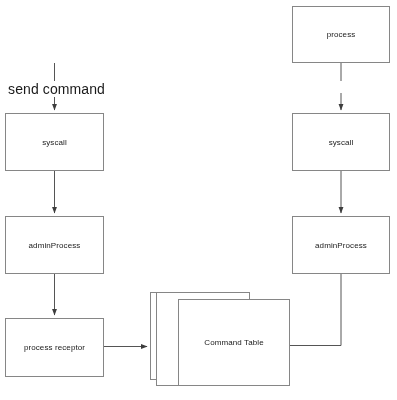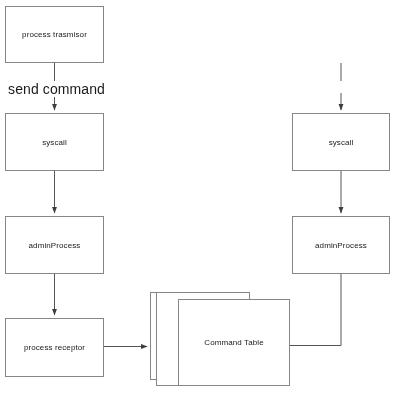--- a/index.html
+++ b/index.html
@@ -79,23 +79,20 @@
     <g>
       <path d="M341,63 L341,81" stroke="#555555" stroke-width="1" fill="none"></path>
       <path d="M341,93 L341,110" stroke="#555555" stroke-width="1" fill="none" marker-end="url(#ah)"></path>
     </g>
 
     <path d="M341,171 L341,213" stroke="#555555" stroke-width="1" fill="none" marker-end="url(#ah)"></path>
 
     <path d="M341,274 L341,345.5 L253,345.5" stroke="#555555" stroke-width="1" fill="none" marker-end="url(#ah)"></path>
   </svg>
 
-  <div class="node" style="left:5px; top:6px; width:99px; height:57px;">
-    <span>process trasmisor</span>
-  </div>
 
   <div class="node" style="left:5px; top:113px; width:99px; height:58px;">
     <span>syscall</span>
   </div>
 
   <div class="node" style="left:5px; top:216px; width:99px; height:58px;">
     <span>adminProcess</span>
   </div>
 
   <div class="node" style="left:5px; top:318px; width:99px; height:59px;">
@@ -103,20 +100,23 @@
   </div>
 
   <div style="position:absolute; left:150px; top:292px; width:100px; height:94px;">
     <div class="stack-layer" style="left:0px; top:0px; width:94px; height:88px;"></div>
     <div class="stack-layer" style="left:6px; top:0px; width:94px; height:94px;"></div>
     <div class="node" style="left:28px; top:7px; width:112px; height:87px;">
       <span>Command Table</span>
     </div>
   </div>
 
+  <div class="node" style="left:292px; top:6px; width:98px; height:57px;">
+    <span>process</span>
+  </div>
 
   <div class="node" style="left:292px; top:113px; width:98px; height:58px;">
     <span>syscall</span>
   </div>
 
   <div class="node" style="left:292px; top:216px; width:98px; height:58px;">
     <span>adminProcess</span>
   </div>
 
   <div class="edge-label" style="left:4px; top:81px; width:101px;">

